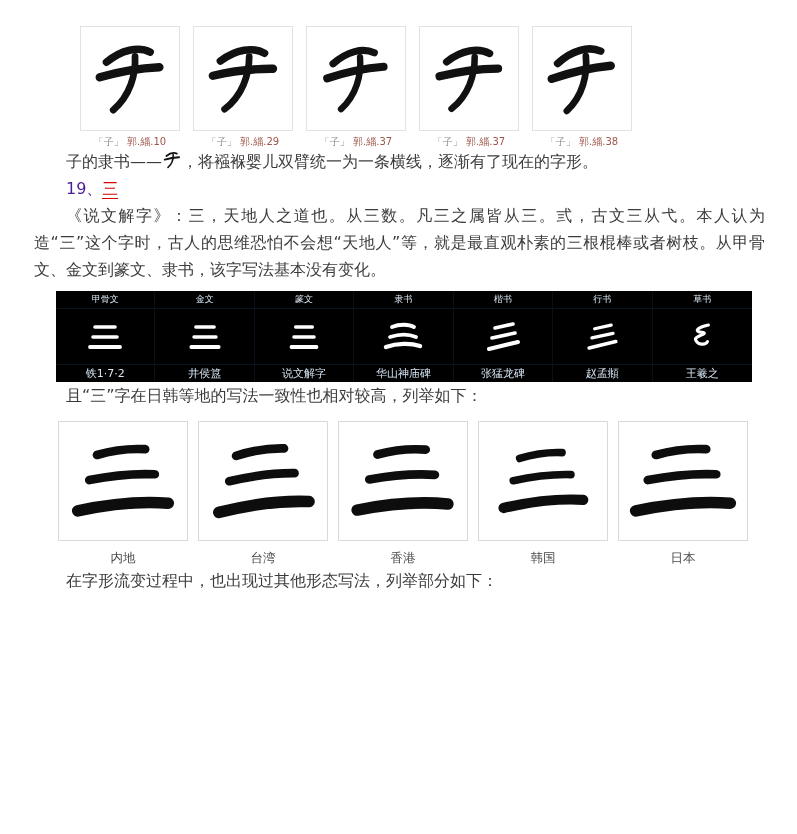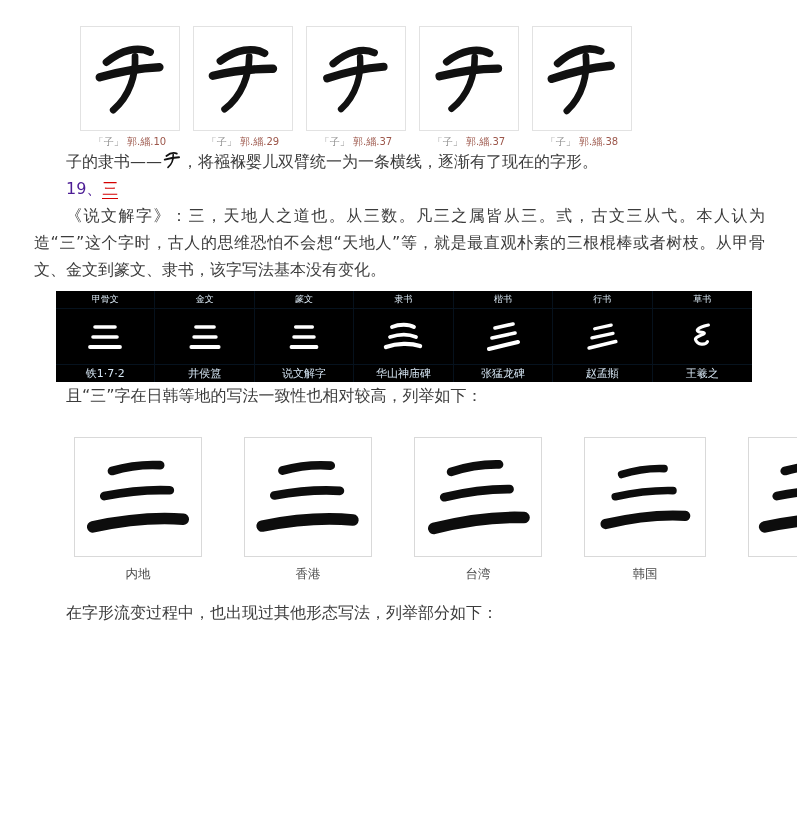--- a/index.html
+++ b/index.html
@@ -24,21 +24,21 @@
   
   .evo-table{width:696px;margin:8px 0 0 22px;background:#000000;display:grid;grid-template-columns:repeat(7,1fr);}
   .evo-cell{display:flex;align-items:center;justify-content:center;border-right:1px solid rgba(22,62,100,0.28);}
   .evo-cell:nth-child(7n){border-right:none;}
   .evo-head{height:17px;font-size:9px;color:#dceaf6;border-bottom:1px solid rgba(22,62,100,0.30);}
   .evo-glyph{height:55px;}
   .evo-src{height:17px;font-size:11px;color:#d5e5f3;border-top:1px solid rgba(22,62,100,0.30);white-space:nowrap;overflow:hidden;}
 
   
   .region-gallery{display:flex;gap:10px;margin:12px 0 0 24px;}
-  .region-gallery figure{margin:16px;width:130px;}
+  .region-gallery figure{margin:0;width:130px;}
   .region-box{height:118px;border:1px solid #d9d9d9;background:#fff;display:flex;align-items:center;justify-content:center;}
   .region-gallery figcaption{font-size:12.5px;color:#4a4a4a;text-align:center;margin-top:9px;}
 
   .mt14{margin-top:14px;}
   .mt10{margin-top:10px;}
   .defs-hidden{position:absolute;width:0;height:0;overflow:hidden;}
 </style>
 </head>
 <body>
 
@@ -190,36 +190,36 @@
     <figure>
       <div class="region-box">
         <svg width="126" height="106" viewBox="0 0 130 110">
             <use href="#san-big"></use>
           </svg>
       </div>
       <figcaption>内地</figcaption>
     </figure>
     <figure>
       <div class="region-box">
+        <svg width="126" height="106" viewBox="0 0 130 110" style="transform:rotate(-2deg)">
+            <use href="#san-big"></use>
+          </svg>
+      </div>
+      <figcaption>台湾</figcaption>
+    </figure>
+    <figure>
+      <div class="region-box">
         <svg width="126" height="106" viewBox="0 0 130 110" style="transform:rotate(1deg)">
             <use href="#san-big"></use>
           </svg>
       </div>
       <figcaption>香港</figcaption>
     </figure>
     <figure>
       <div class="region-box">
-        <svg width="126" height="106" viewBox="0 0 130 110" style="transform:rotate(-2deg)">
-            <use href="#san-big"></use>
-          </svg>
-      </div>
-      <figcaption>台湾</figcaption>
-    </figure>
-    <figure>
-      <div class="region-box">
         <svg width="120" height="102" viewBox="0 0 130 110" style="transform:rotate(-1deg) scale(0.92)">
             <use href="#san-big"></use>
           </svg>
       </div>
       <figcaption>韩国</figcaption>
     </figure>
     <figure>
       <div class="region-box">
         <svg width="126" height="106" viewBox="0 0 130 110" style="transform:scaleX(1.04)">
             <use href="#san-big"></use>

